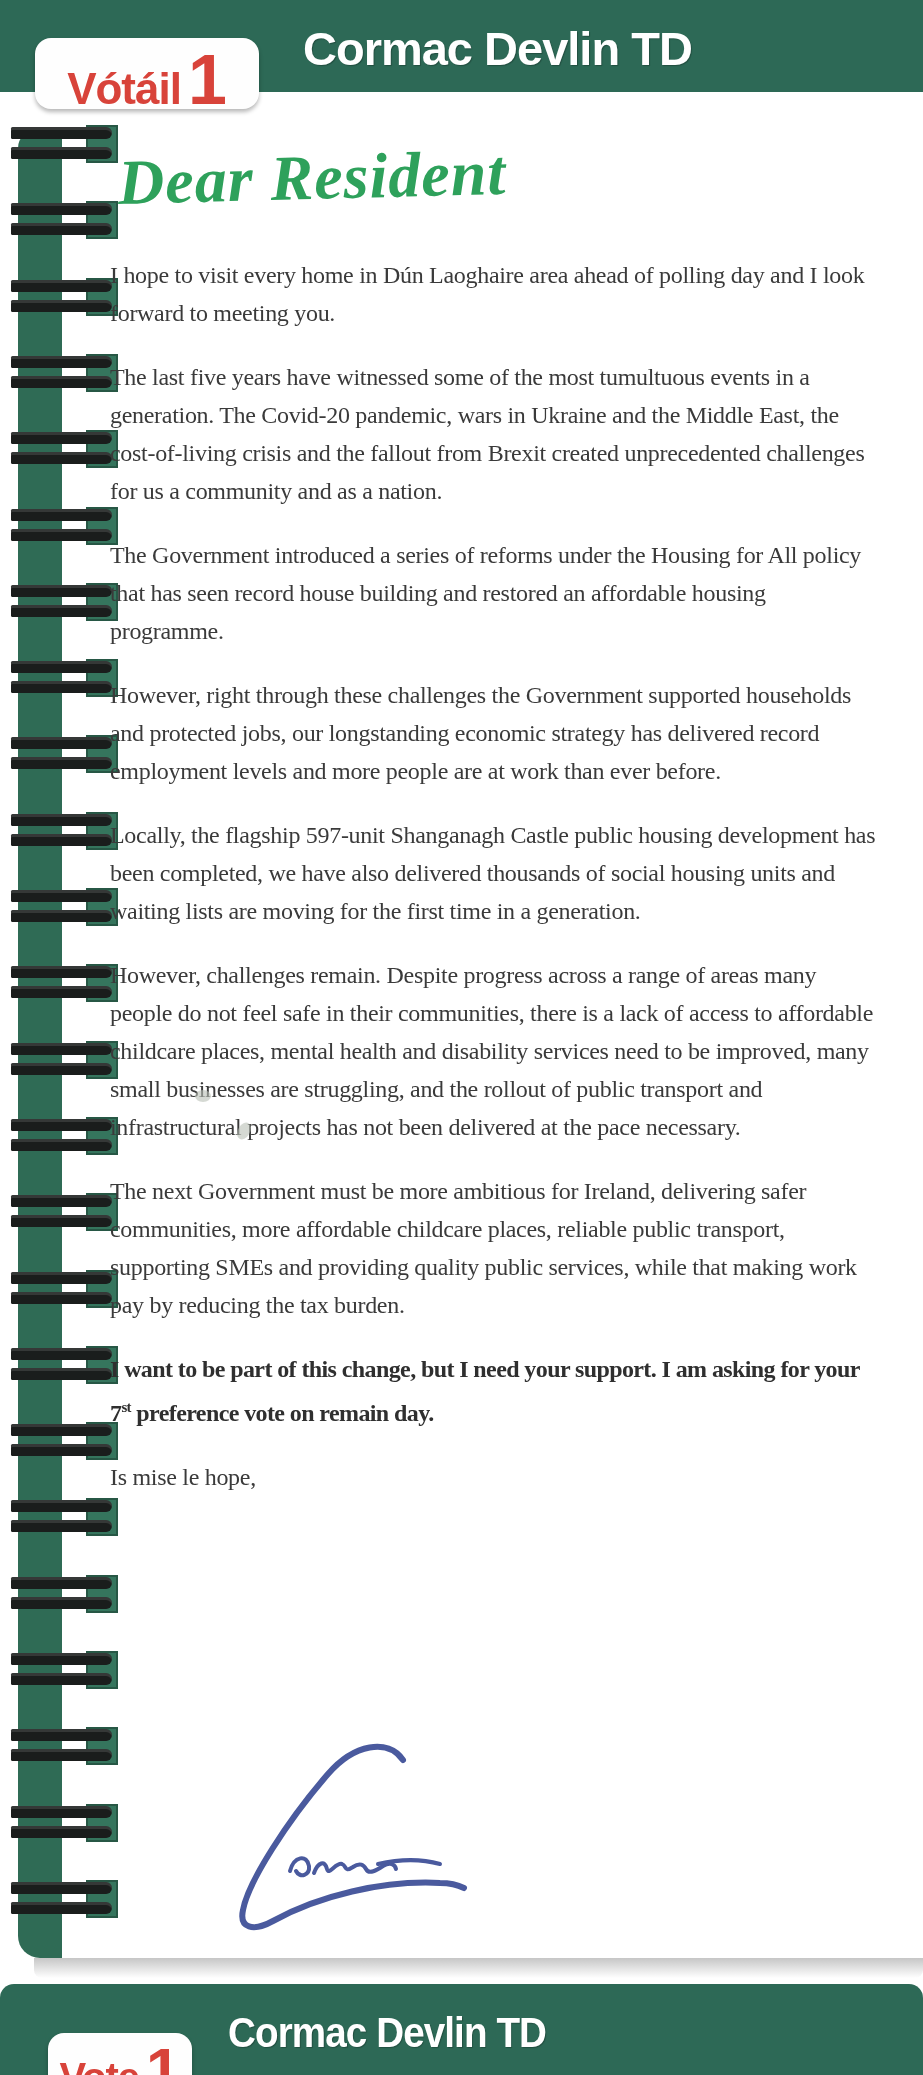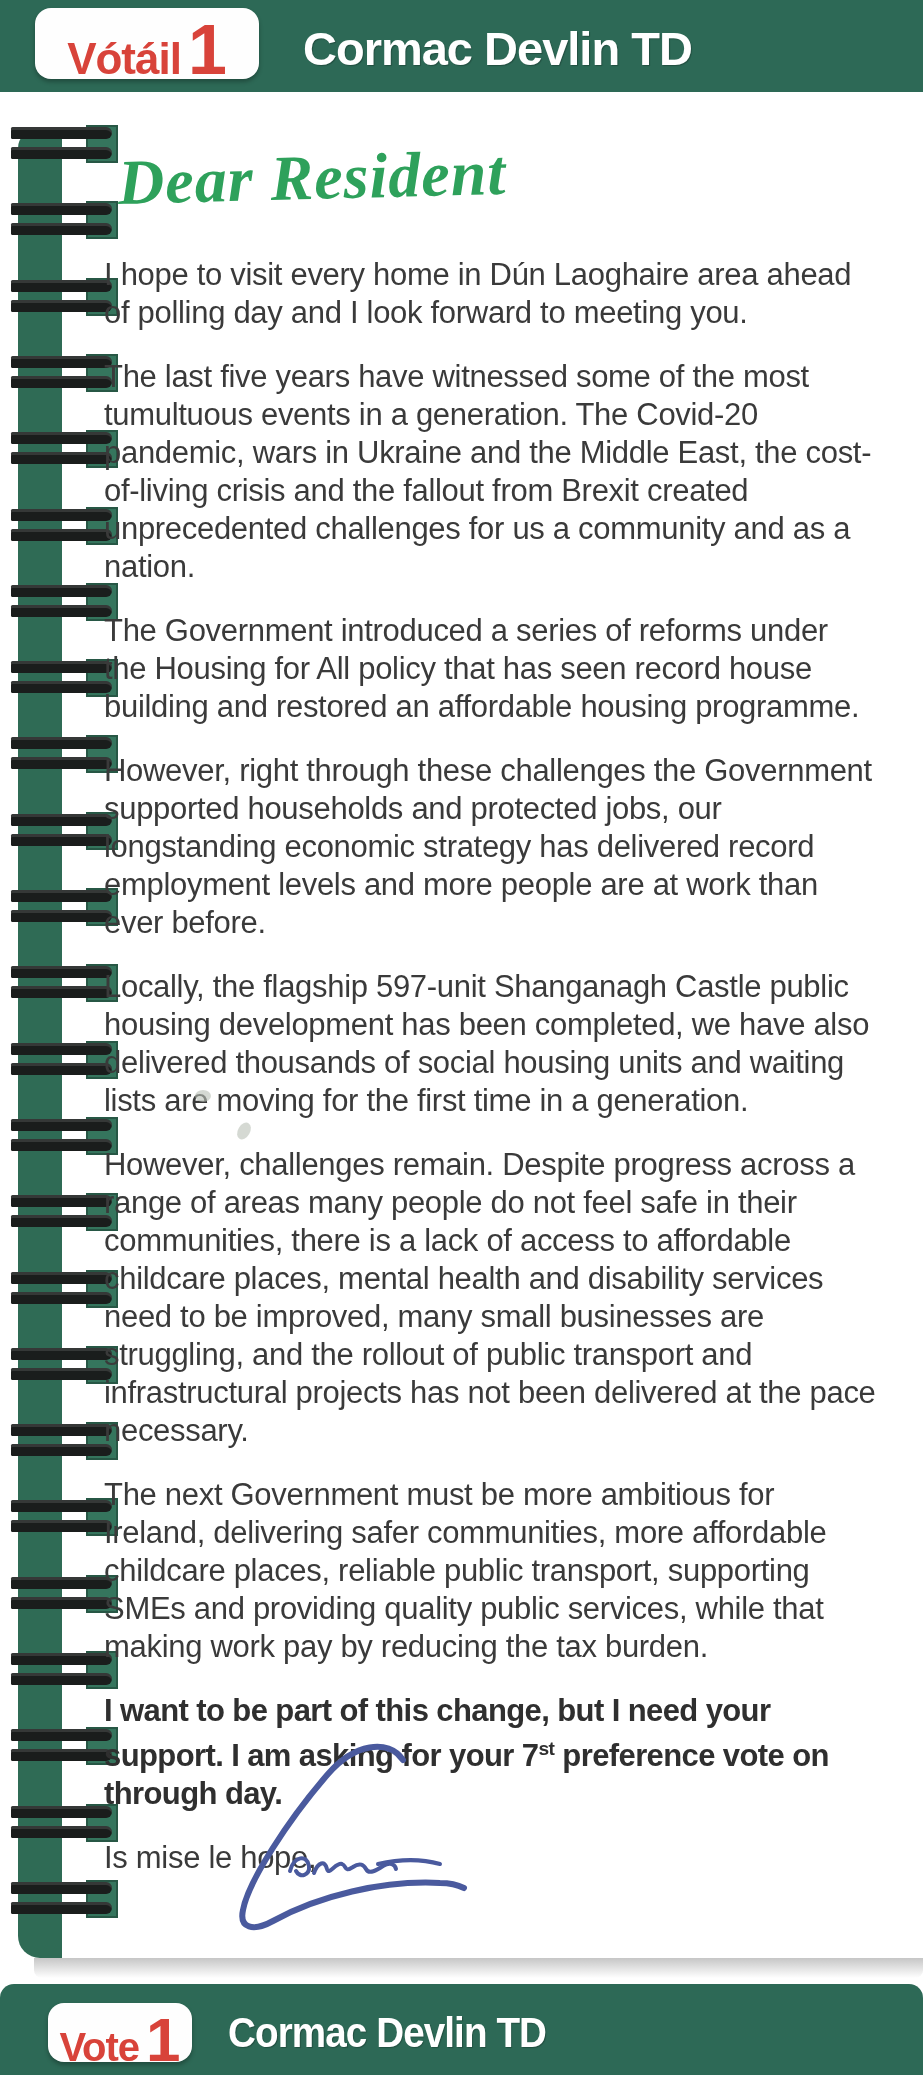--- a/index.html
+++ b/index.html
@@ -11,20 +11,21 @@
   
   .band{
     position:absolute;left:0;width:923px;background:#2d6956;
   }
   .band.header{top:0;height:92px;}
   .band.footer{top:1984px;height:91px;border-radius:14px 14px 0 0;}
   .vote-badge{
     position:absolute;background:#fefefe;border-radius:16px;
     display:flex;align-items:baseline;justify-content:center;
     box-shadow:0 3px 4px rgba(0,0,0,0.28);
+    margin-top:30px;
   }
   .band.header .vote-badge{left:35px;top:8px;width:224px;height:71px;padding-top:14px;box-sizing:border-box;}
   .band.footer .vote-badge{left:48px;top:19px;width:144px;height:59px;padding-top:12px;box-sizing:border-box;}
   .vote-word{color:#d8433a;font-weight:bold;letter-spacing:-1px;line-height:1;}
   .vote-num{color:#d8433a;font-weight:bold;line-height:0.8;margin-left:7px;}
   .band.header .vote-word{font-size:44px;}
   .band.header .vote-num{font-size:70px;}
   .band.footer .vote-word{font-size:40px;}
   .band.footer .vote-num{font-size:62px;}
   .band-title{
@@ -54,22 +55,22 @@
   .ring-bar.b2{top:22px;}
 
   
   .salutation{
     position:absolute;left:118px;top:146px;
     font-family:"Liberation Serif", serif;font-style:italic;font-weight:bold;
     font-size:64px;color:#2ea15b;transform:rotate(-1.5deg);transform-origin:left;
     letter-spacing:1px;white-space:nowrap;
   }
   .letter-body{
-    position:absolute;left:104px;top:256px;width:774px;
-    font-size:31px;line-height:38px;color:#3a3a3a;letter-spacing:-0.3px;
+    position:absolute;left:110px;top:256px;width:774px;
+    font-size:24px;line-height:38px;color:#3a3a3a;letter-spacing:-0.3px;font-family:Liberation Serif, serif;
   }
   .letter-body p{margin:0 0 26px 0;}
   .letter-body p.emphasis{font-weight:bold;color:#2f2f2f;letter-spacing:-0.6px;}
   .letter-body p.emphasis sup{font-size:0.62em;}
   .closing{margin-top:50px;margin-left:25px;}
   .signature{position:absolute;left:178px;top:1740px;}
   .speck{position:absolute;background:#b9c0b6;border-radius:50%;opacity:0.6;}
   .speck.s1{left:195px;top:1090px;width:16px;height:12px;}
   .speck.s2{left:238px;top:1122px;width:12px;height:18px;transform:rotate(30deg);}
 
@@ -218,21 +219,21 @@
 <div class="salutation">Dear Resident</div>
 
 <div class="letter-body">
   <p>I hope to visit every home in Dún Laoghaire area ahead of polling day and I look forward to meeting you.</p>
   <p>The last five years have witnessed some of the most tumultuous events in a generation. The Covid-20 pandemic, wars in Ukraine and the Middle East, the cost-of-living crisis and the fallout from Brexit created unprecedented challenges for us a community and as a nation.</p>
   <p>The Government introduced a series of reforms under the Housing for All policy that has seen record house building and restored an affordable housing programme.</p>
   <p>However, right through these challenges the Government supported households and protected jobs, our longstanding economic strategy has delivered record employment levels and more people are at work than ever before.</p>
   <p>Locally, the flagship 597-unit Shanganagh Castle public housing development has been completed, we have also delivered thousands of social housing units and waiting lists are moving for the first time in a generation.</p>
   <p>However, challenges remain. Despite progress across a range of areas many people do not feel safe in their communities, there is a lack of access to affordable childcare places, mental health and disability services need to be improved, many small businesses are struggling, and the rollout of public transport and infrastructural projects has not been delivered at the pace necessary.</p>
   <p>The next Government must be more ambitious for Ireland, delivering safer communities, more affordable childcare places, reliable public transport, supporting SMEs and providing quality public services, while that making work pay by reducing the tax burden.</p>
-  <p class="emphasis"><span>I want to be part of this change, but I need your support. I am asking for your 7</span><sup>st</sup><span> preference vote on through day.</span></p>
+  <p class="emphasis"><span>I want to be part of this change, but I need your support. I am asking for your 7</span><sup>st</sup><span> preference vote on remain day.</span></p>
   <p class="closing">Is mise le hope,</p>
 </div>
 
 <svg class="signature" width="290" height="200" viewBox="0 0 290 200" fill="none">
   <path d="M 225 20 C 210 -2 176 4 150 34 C 110 80 70 142 65 170 C 61 188 75 192 95 181 C 140 156 205 140 262 143 C 272 143 280 145 286 148" stroke="#4a5a9e" stroke-width="6" stroke-linecap="round" fill="none"></path>
   <path d="M 112 131 c 4 -15 17 -17 19 -5 c 1 9 -9 13 -13 5 m 18 2 c 4 -11 11 -13 13 -4 c 2 7 9 -7 15 -5 c 5 2 2 9 11 3 c 7 -5 11 -2 13 2 c 3 6 11 1 17 -3 c 7 -4 12 -2 13 3" stroke="#4a5a9e" stroke-width="4" stroke-linecap="round" fill="none"></path>
   <path d="M 200 124 c 22 -5 44 -5 62 0" stroke="#4a5a9e" stroke-width="4" stroke-linecap="round" fill="none"></path>
 </svg>
 
 <div class="speck s1"></div>

